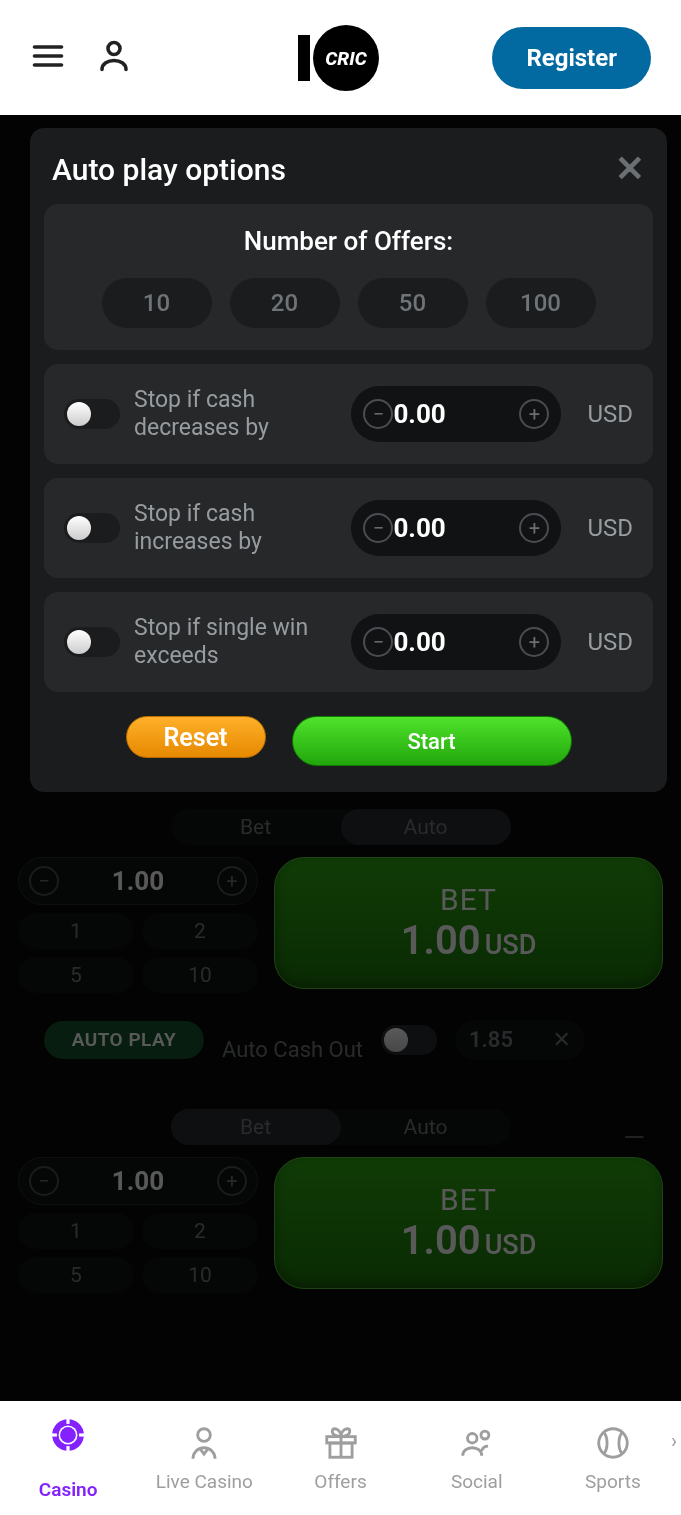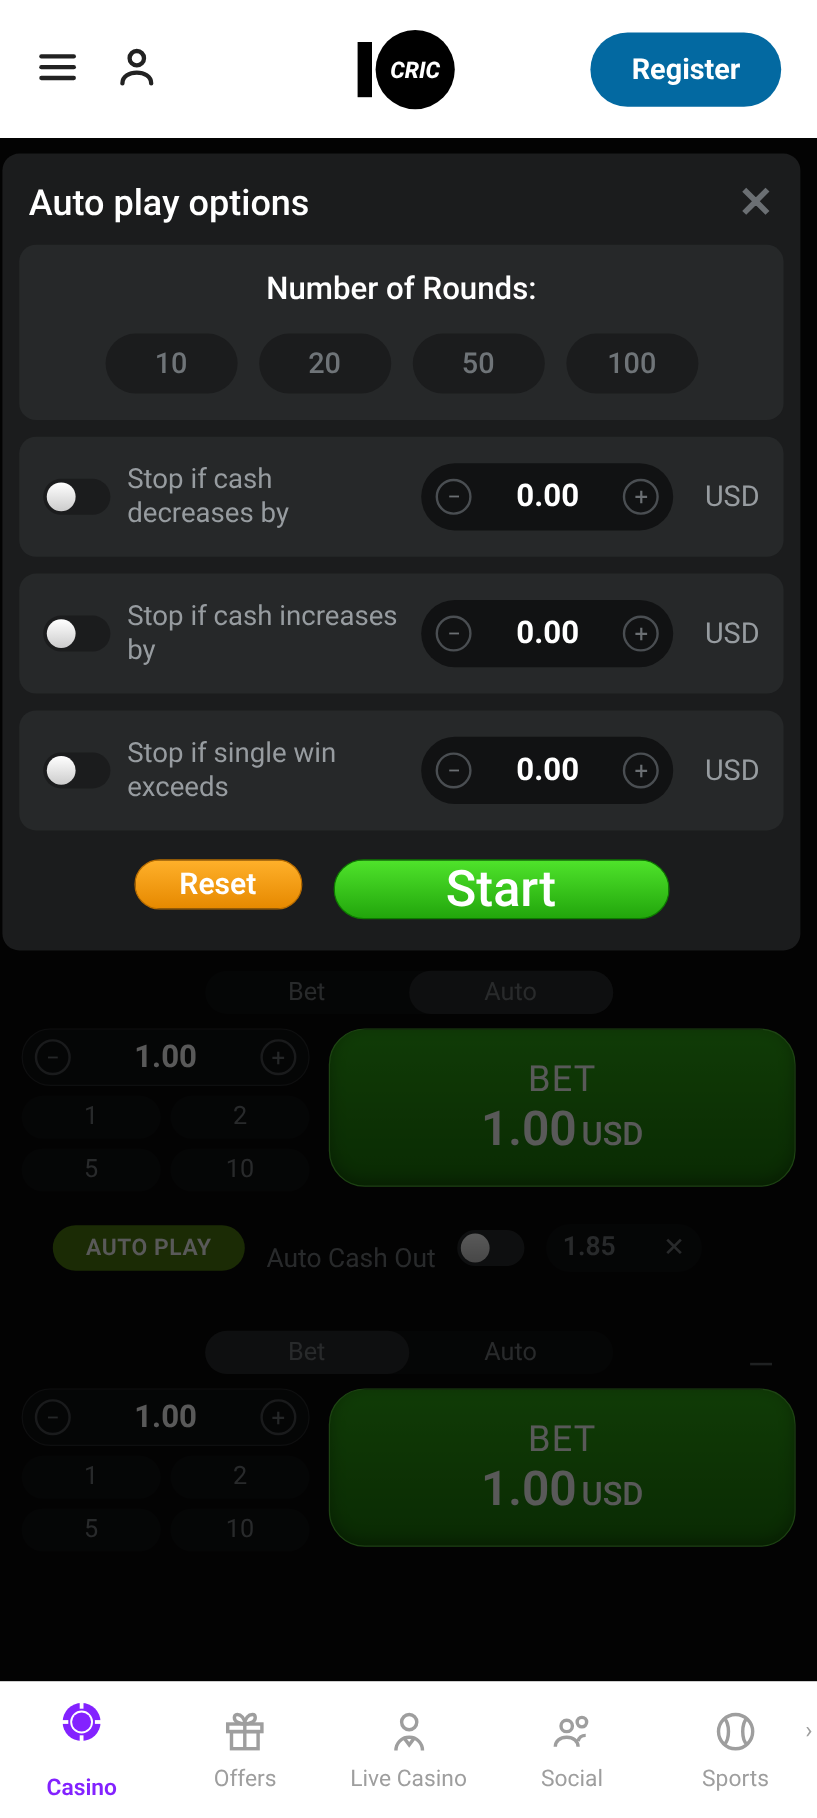--- a/index.html
+++ b/index.html
@@ -19,61 +19,61 @@
   
   .bottom-nav { position: absolute; bottom: 0; left: 0; right: 0; height: 114px; background: #fff; display: flex; z-index: 50; }
   .nav-item { flex: 1; display: flex; flex-direction: column; align-items: center; justify-content: center; gap: 8px; position: relative; }
   .nav-icon { width: 38px; height: 38px; color: #9e9e9e; }
   .nav-label { font-size: 19px; color: #9e9e9e; }
   .nav-item.active .nav-icon { color: #8322ff; }
   .nav-item.active .nav-label { color: #8322ff; font-weight: 600; margin-top: 16px; }
   .nav-chevron { position: absolute; right: 4px; top: 28px; color: #9e9e9e; font-size: 20px; }
 
   
-  .modal { position: absolute; top: 128px; left: 2px; right: 14px; background: #1b1c1d; border-radius: 14px; z-index: 40; padding: 20px 14px 26px 14px; }
+  .modal { position: absolute; top: 128px; left: 30px; right: 14px; background: #1b1c1d; border-radius: 14px; z-index: 40; padding: 20px 14px 26px 14px; }
   .modal-header { display: flex; align-items: center; justify-content: space-between; padding: 0 8px 14px 8px; }
   .modal-title { color: #fff; font-size: 30px; font-weight: 500; }
   .close-x { color: #6b6f73; font-size: 36px; font-weight: 700; }
 
   .section { background: #262829; border-radius: 14px; padding: 22px 20px; margin-bottom: 14px; }
   .section-title { color: #fff; text-align: center; font-size: 26px; font-weight: 500; margin-bottom: 22px; }
   .rounds-row { display: flex; gap: 18px; justify-content: center; }
   .round-pill { flex: 1; max-width: 110px; height: 50px; border-radius: 28px; background: #1b1c1d; color: #6f7478; font-size: 24px; font-weight: 500; display: flex; align-items: center; justify-content: center; }
 
   .stop-row { display: flex; align-items: center; gap: 14px; }
   .toggle { width: 56px; height: 30px; background: #1b1c1d; border-radius: 20px; position: relative; flex-shrink: 0; }
   .toggle .knob { position: absolute; width: 24px; height: 24px; border-radius: 50%; top: 3px; left: 3px; background: linear-gradient(180deg,#fff,#ccc); }
   .stop-label { color: #979ca0; font-size: 23px; line-height: 1.2; flex: 1; }
   .amount-ctrl { display: flex; align-items: center; background: #111213; border-radius: 32px; height: 56px; padding: 0 12px; width: 210px; flex-shrink: 0; }
   .pm-btn { width: 30px; height: 30px; border-radius: 50%; border: 2px solid #4a4e52; color: #6b6f73; display: flex; align-items: center; justify-content: center; font-size: 20px; line-height: 1; }
-  .amount-val { flex: 1; text-align: center; color: #fff; font-size: 26px; font-weight: 700; }
+  .amount-val { flex: 1; color: #fff; font-size: 26px; font-weight: 700; }
   .currency { color: #979ca0; font-size: 24px; margin-left: 12px; }
 
   .modal-actions { display: flex; gap: 26px; justify-content: center; margin-top: 24px; padding: 0 10px; }
   .reset-btn { background: linear-gradient(180deg,#ffb02a,#e68900); color: #fff; font-size: 25px; font-weight: 600; border-radius: 26px; height: 42px; width: 140px; border: 1px solid #b76c00; }
-  .start-btn { background: linear-gradient(180deg,#4fe32b,#22a60c); color: #fff; font-size: 42px; font-weight: 500; border-radius: 28px; height: 50px; flex: 1; max-width: 280px; border: 1px solid #0e7a00; }
+  .start-btn { background: linear-gradient(180deg,#4fe32b,#22a60c); color: #fff; font-size: 22px; font-weight: 500; border-radius: 28px; height: 50px; flex: 1; max-width: 280px; border: 1px solid #0e7a00; }
 
   
   .bet-panel-wrap { position: absolute; left: 4px; right: 4px; }
   .bet-tabs { display: flex; width: 340px; margin: 0 auto 12px auto; background: #111213; border-radius: 24px; height: 36px; }
   .bet-tab { flex: 1; display: flex; align-items: center; justify-content: center; color: #74787c; font-size: 21px; border-radius: 24px; }
   .bet-tab.active { background: #2a2c2e; }
   .bet-section { display: flex; gap: 16px; padding: 0 14px; }
   .bet-left { width: 240px; }
   .bet-amount-ctrl { display: flex; align-items: center; background: #111213; border-radius: 28px; height: 48px; padding: 0 10px; border:1px solid #2a2c2e; }
   .bet-amount-val { flex: 1; text-align: center; color: #fff; font-size: 26px; font-weight: 700; }
   .preset-grid { display: grid; grid-template-columns: 1fr 1fr; gap: 8px; margin-top: 8px; }
   .preset { background: #111213; border-radius: 18px; height: 36px; display: flex; align-items: center; justify-content: center; color: #74787c; font-size: 21px; }
   .big-bet-btn { flex: 1; background: linear-gradient(180deg,#2faa14,#1d7a0a); border: 1px solid #56c238; border-radius: 30px; display: flex; flex-direction: column; align-items: center; justify-content: center; color: #fff; box-shadow: inset 0 -4px 12px rgba(0,0,0,.3); }
   .big-bet-title { font-size: 30px; font-weight: 400; letter-spacing: 1px; }
   .big-bet-amount { font-size: 40px; font-weight: 600; }
   .big-bet-ccy { font-size: 27px; font-weight: 500; }
 
   .auto-row { display: flex; align-items: center; gap: 18px; margin-top: 24px; padding: 0 40px; }
-  .auto-play-pill { background: #4d7c0f; color: #fff; font-size: 19px; font-weight: 600; border-radius: 22px; height: 38px; width: 160px; display: flex; align-items: center; justify-content: center; letter-spacing: .5px; }
+  .auto-play-pill { background: #14532d; color: #fff; font-size: 19px; font-weight: 600; border-radius: 22px; height: 38px; width: 160px; display: flex; align-items: center; justify-content: center; letter-spacing: .5px; }
   .auto-cash-label { color: #74787c; font-size: 22px; margin-top: 20px; }
   .toggle-small { width: 56px; height: 30px; background: #2a2c2e; border-radius: 20px; position: relative; }
   .toggle-small .knob { position: absolute; width: 24px; height: 24px; border-radius: 50%; top: 3px; left: 3px; background: linear-gradient(180deg,#fff,#ccc); }
   .cash-val-pill { background: #111213; border-radius: 22px; height: 40px; width: 130px; display: flex; align-items: center; justify-content: space-between; padding: 0 14px; color: #74787c; font-size: 22px; font-weight: 600; }
   .collapse-line { position: absolute; right: 32px; top: 12px; color: #5b5e61; font-size: 28px; }
 </style>
 </head>
 <body>
 
 <div class="top-header">
@@ -173,21 +173,21 @@
 
 <div class="modal">
   <div class="modal-header">
     <div class="modal-title">Auto play options</div>
     <div class="close-x">
       <span>✕</span>
     </div>
   </div>
 
   <div class="section">
-    <div class="section-title">Number of Rounds:</div>
+    <div class="section-title">Number of Offers:</div>
     <div class="rounds-row">
       <div class="round-pill">10</div>
       <div class="round-pill">20</div>
       <div class="round-pill">50</div>
       <div class="round-pill">100</div>
     </div>
   </div>
 
   <div class="section">
     <div class="stop-row">
@@ -248,37 +248,37 @@
         <circle cx="12" cy="12" r="5" fill="currentColor"></circle>
         <rect x="11" y="1" width="2" height="4" fill="#fff"></rect>
         <rect x="11" y="19" width="2" height="4" fill="#fff"></rect>
         <rect x="1" y="11" width="4" height="2" fill="#fff"></rect>
         <rect x="19" y="11" width="4" height="2" fill="#fff"></rect>
       </svg>
     <div class="nav-label">Casino</div>
   </div>
   <div class="nav-item">
     <svg class="nav-icon" viewBox="0 0 24 24" fill="none" stroke="currentColor" stroke-width="1.8">
+        <circle cx="12" cy="7" r="4"></circle>
+        <path d="M5 22c0-4 3-7 7-7s7 3 7 7"></path>
+        <path d="M9 15l3 4 3-4"></path>
+      </svg>
+    <div class="nav-label">Live Casino</div>
+  </div>
+  <div class="nav-item">
+    <svg class="nav-icon" viewBox="0 0 24 24" fill="none" stroke="currentColor" stroke-width="1.8">
         <rect x="3" y="8" width="18" height="4"></rect>
         <rect x="5" y="12" width="14" height="9"></rect>
         <line x1="12" y1="8" x2="12" y2="21"></line>
         <path d="M12 8c0-3-2-5-4-5s-2 3 0 4 4 1 4 1zM12 8c0-3 2-5 4-5s2 3 0 4-4 1-4 1z"></path>
       </svg>
     <div class="nav-label">Offers</div>
   </div>
   <div class="nav-item">
     <svg class="nav-icon" viewBox="0 0 24 24" fill="none" stroke="currentColor" stroke-width="1.8">
-        <circle cx="12" cy="7" r="4"></circle>
-        <path d="M5 22c0-4 3-7 7-7s7 3 7 7"></path>
-        <path d="M9 15l3 4 3-4"></path>
-      </svg>
-    <div class="nav-label">Live Casino</div>
-  </div>
-  <div class="nav-item">
-    <svg class="nav-icon" viewBox="0 0 24 24" fill="none" stroke="currentColor" stroke-width="1.8">
         <circle cx="9" cy="9" r="3"></circle>
         <circle cx="17" cy="7" r="2.5"></circle>
         <path d="M3 20c0-3 2.5-5 6-5s6 2 6 5"></path>
         <path d="M15 17c.5-2 2-3 4-3"></path>
       </svg>
     <div class="nav-label">Social</div>
   </div>
   <div class="nav-item">
     <svg class="nav-icon" viewBox="0 0 24 24" fill="none" stroke="currentColor" stroke-width="1.8">
         <circle cx="12" cy="12" r="9"></circle>

